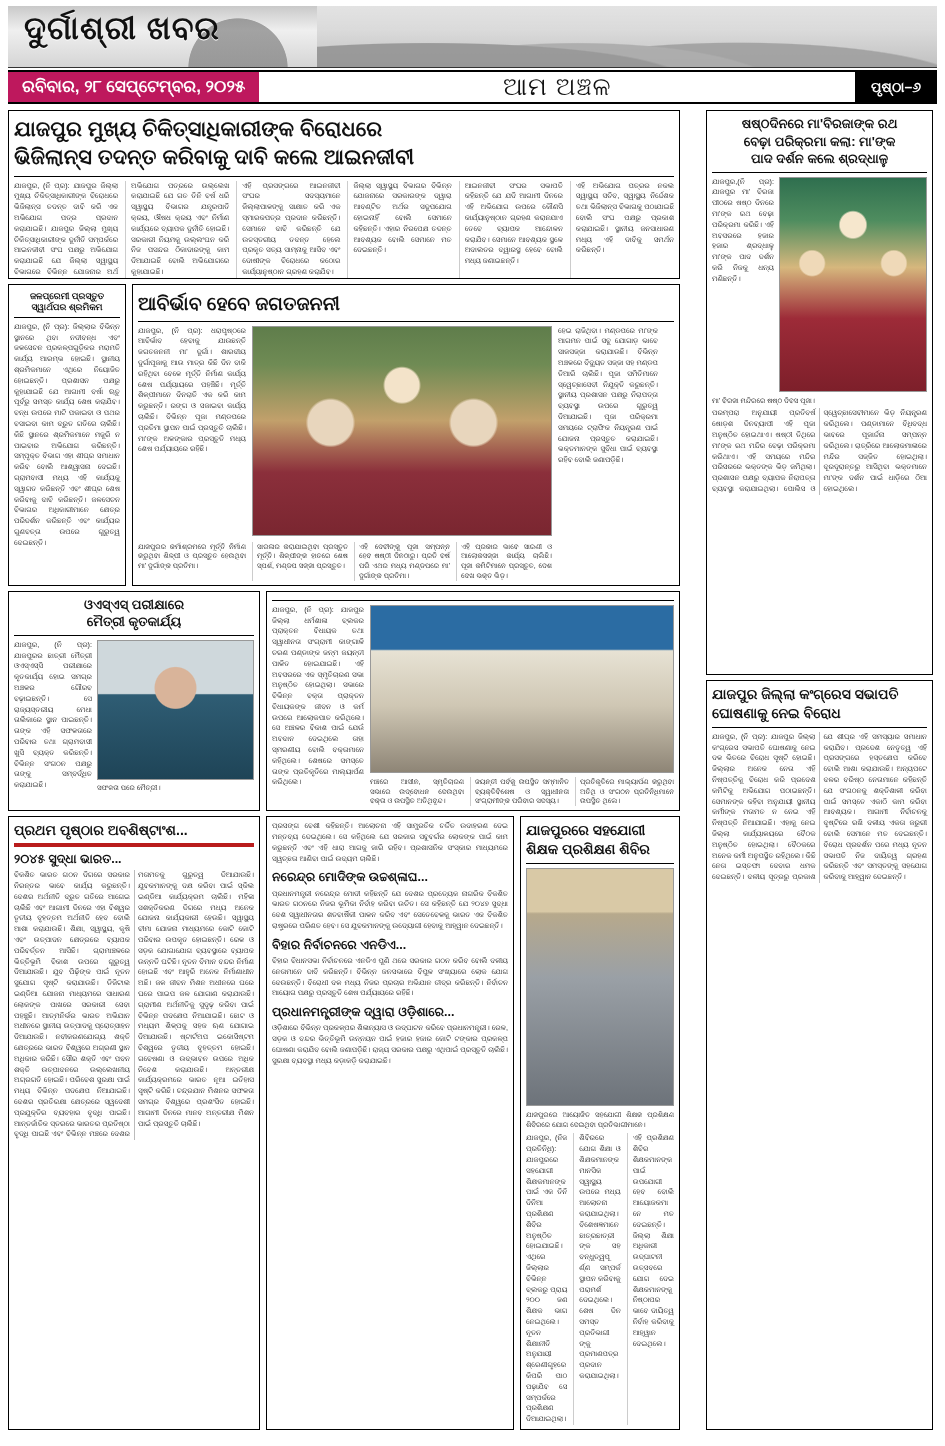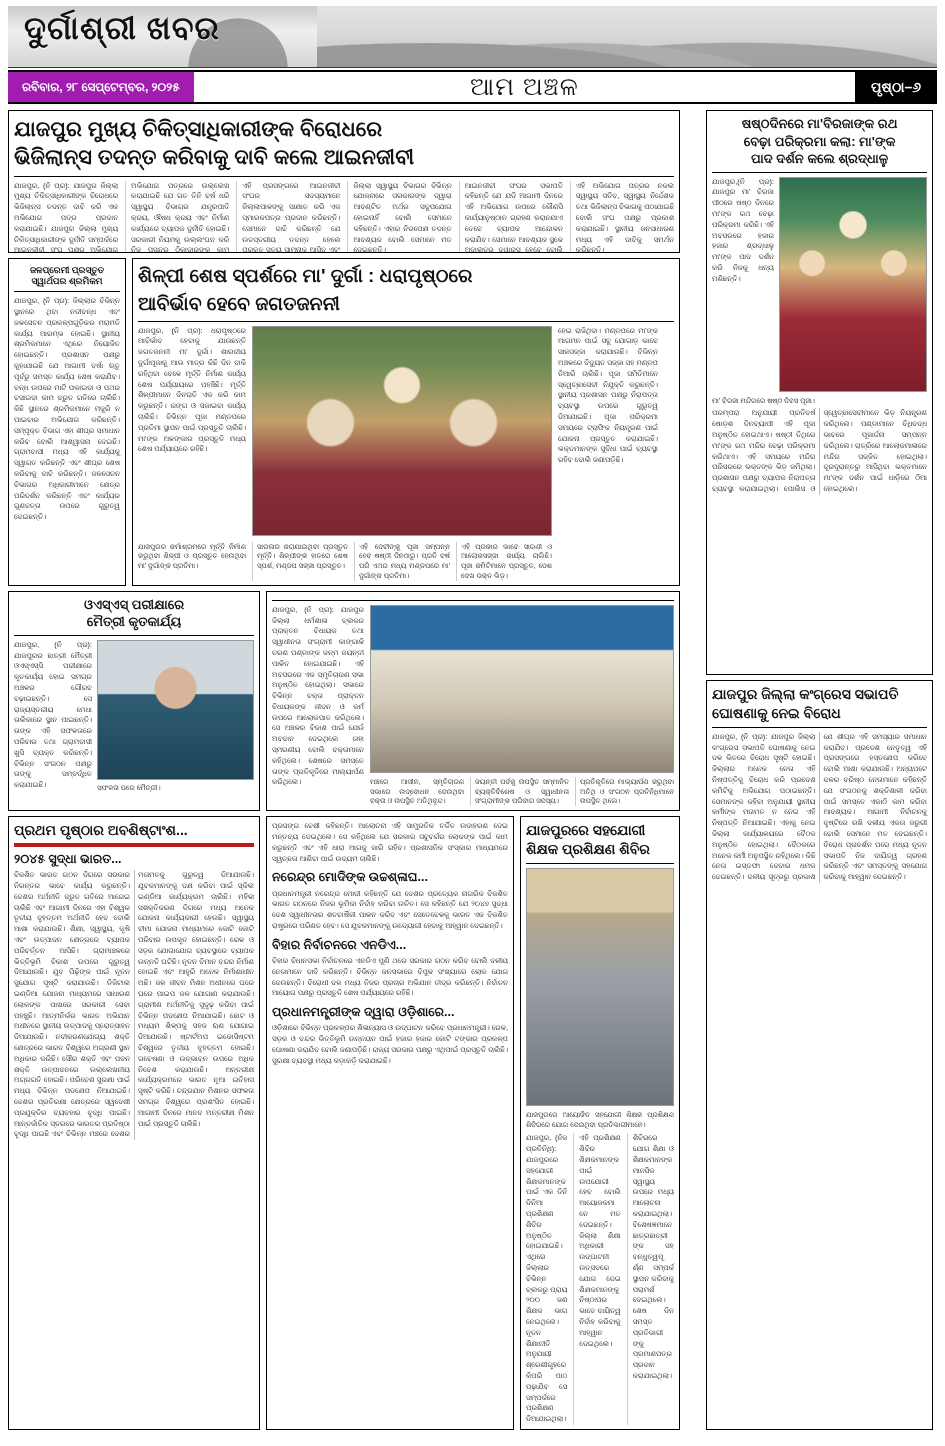--- a/index.html
+++ b/index.html
@@ -46,21 +46,21 @@
     background: radial-gradient(circle at 50% 100%, #6f6f6f 0 60%, transparent 61%);
     opacity:.6;
   }
 
   
   .titlebar {
     display:flex; align-items:stretch; height:34px; margin-top:2px;
     border-top:2px solid #000; border-bottom:2px solid #000;
   }
   .titlebar .dateblock {
-    background:#a21caf; color:#fff; font-size:12px; font-weight:bold;
+    background:#be185d; color:#fff; font-size:17px; font-weight:bold;
     display:flex; align-items:center; padding:0 14px; white-space:nowrap;
   }
   .titlebar .maintitle {
     flex:1; display:flex; align-items:center; justify-content:center;
     font-size:25px; font-weight:normal; letter-spacing:1px;
   }
   .titlebar .pageno {
     background:#000; color:#fff; font-size:14px; font-weight:bold;
     display:flex; align-items:center; padding:0 16px; white-space:nowrap;
   }
@@ -167,21 +167,20 @@
 
       <div class="flexrow" style="height:345px;">
 
         <div class="box" style="width:118px;">
           <div class="mini-title center" style="font-size:9px;">ଜଳପ୍ରେମୀ ପ୍ରସ୍ତୁତ ସ୍ୱାର୍ଥପର ଶ୍ରମିକମ</div>
           <div class="rule"></div>
           <div class="body-txt">ଯାଜପୁର, (ନି ପ୍ର): ଜିଲ୍ଲାର ବିଭିନ୍ନ ସ୍ଥାନରେ ଥିବା ନଦୀବନ୍ଧ ଏବଂ ଜଳସେଚନ ପ୍ରକଳ୍ପଗୁଡ଼ିକର ମରାମତି କାର୍ଯ୍ୟ ଆରମ୍ଭ ହୋଇଛି। ସ୍ଥାନୀୟ ଶ୍ରମିକମାନେ ଏଥିରେ ନିୟୋଜିତ ହୋଇଛନ୍ତି। ପ୍ରଶାସନ ପକ୍ଷରୁ କୁହାଯାଇଛି ଯେ ଆଗାମୀ ବର୍ଷା ଋତୁ ପୂର୍ବରୁ ସମସ୍ତ କାର୍ଯ୍ୟ ଶେଷ କରାଯିବ। ବନ୍ଧ ଉପରେ ମାଟି ପକାଇବା ଓ ପଥର ବସାଇବା କାମ ଦ୍ରୁତ ଗତିରେ ଚାଲିଛି। କିଛି ସ୍ଥାନରେ ଶ୍ରମିକମାନେ ମଜୁରି ନ ପାଇବାର ଅଭିଯୋଗ କରିଛନ୍ତି। ସମ୍ପୃକ୍ତ ବିଭାଗ ଏହା ଶୀଘ୍ର ସମାଧାନ କରିବ ବୋଲି ଆଶ୍ୱାସନା ଦେଇଛି। ଗ୍ରାମବାସୀ ମଧ୍ୟ ଏହି କାର୍ଯ୍ୟକୁ ସ୍ୱାଗତ କରିଛନ୍ତି ଏବଂ ଶୀଘ୍ର ଶେଷ କରିବାକୁ ଦାବି କରିଛନ୍ତି। ଜଳସେଚନ ବିଭାଗର ଅଧିକାରୀମାନେ କ୍ଷେତ୍ର ପରିଦର୍ଶନ କରିଛନ୍ତି ଏବଂ କାର୍ଯ୍ୟର ଗୁଣବତ୍ତା ଉପରେ ଗୁରୁତ୍ୱ ଦେଇଛନ୍ତି।</div>
         </div>
 
         <div class="box" style="flex:1;">
-          <div class="hl hl-lg">ଶିଳ୍ପୀ ଶେଷ ସ୍ପର୍ଶରେ ମା' ଦୁର୍ଗା : ଧରାପୃଷ୍ଠରେ</div>
           <div class="hl hl-lg" style="margin-top:2px;">ଆବିର୍ଭାବ ହେବେ ଜଗତଜନନୀ</div>
           <div class="rule"></div>
 
           <div style="display:flex; gap:6px; height:212px;">
             <div class="body-txt" style="width:108px;">ଯାଜପୁର, (ନି ପ୍ର): ଧରାପୃଷ୍ଠରେ ଆବିର୍ଭାବ ହେବାକୁ ଯାଉଛନ୍ତି ଜଗତଜନନୀ ମା' ଦୁର୍ଗା। ଶାରଦୀୟ ଦୁର୍ଗାପୂଜାକୁ ଆଉ ମାତ୍ର କିଛି ଦିନ ବାକି ରହିଥିବା ବେଳେ ମୂର୍ତ୍ତି ନିର୍ମାଣ କାର୍ଯ୍ୟ ଶେଷ ପର୍ଯ୍ୟାୟରେ ପହଞ୍ଚିଛି। ମୂର୍ତ୍ତି ଶିଳ୍ପୀମାନେ ଦିନରାତି ଏକ କରି କାମ କରୁଛନ୍ତି। ରଙ୍ଗ ଓ ସଜାଇବା କାର୍ଯ୍ୟ ଚାଲିଛି। ବିଭିନ୍ନ ପୂଜା ମଣ୍ଡପରେ ପ୍ରତିମା ସ୍ଥାପନ ପାଇଁ ପ୍ରସ୍ତୁତି ଚାଲିଛି। ମା'ଙ୍କ ଅଳଙ୍କାର ପ୍ରସ୍ତୁତି ମଧ୍ୟ ଶେଷ ପର୍ଯ୍ୟାୟରେ ରହିଛି।</div>
             <div class="photo ph-durga" style="width:300px; height:210px;">
               <div class="ph-label"></div>
             </div>
             <div class="body-txt" style="width:100px;">ହେଇ ରାଜିଥିବା। ମଣ୍ଡପରେ ମା'ଙ୍କ ଆଗମନ ପାଇଁ ସବୁ ଯୋଗାଡ଼ ଭାବେ ସାଜସଜ୍ଜା କରାଯାଉଛି। ବିଭିନ୍ନ ଅଞ୍ଚଳରେ ବିଦ୍ୟୁତ ସଜ୍ଜା ସହ ମଣ୍ଡପ ତିଆରି ଚାଲିଛି। ପୂଜା ସମିତିମାନେ ସ୍ୱେଚ୍ଛାସେବୀ ନିଯୁକ୍ତି କରୁଛନ୍ତି। ସ୍ଥାନୀୟ ପ୍ରଶାସନ ପକ୍ଷରୁ ନିରାପତ୍ତା ବ୍ୟବସ୍ଥା ଉପରେ ଗୁରୁତ୍ୱ ଦିଆଯାଇଛି। ପୂଜା ପରିକ୍ରମା ସମୟରେ ଟ୍ରାଫିକ ନିୟନ୍ତ୍ରଣ ପାଇଁ ଯୋଜନା ପ୍ରସ୍ତୁତ କରାଯାଇଛି। ଭକ୍ତମାନଙ୍କ ସୁବିଧା ପାଇଁ ବ୍ୟବସ୍ଥା ରହିବ ବୋଲି ଜଣାପଡ଼ିଛି।</div>
           </div>
@@ -244,22 +243,22 @@
           <div class="body-txt">ଓଡ଼ିଶାରେ ବିଭିନ୍ନ ପ୍ରକଳ୍ପର ଶିଳାନ୍ୟାସ ଓ ଉଦ୍‌ଘାଟନ କରିବେ ପ୍ରଧାନମନ୍ତ୍ରୀ। ରେଳ, ସଡ଼କ ଓ ବନ୍ଦର ଭିତ୍ତିଭୂମି ଉନ୍ନୟନ ପାଇଁ ହଜାର ହଜାର କୋଟି ଟଙ୍କାର ପ୍ରକଳ୍ପ ଘୋଷଣା କରାଯିବ ବୋଲି ଜଣାପଡ଼ିଛି। ରାଜ୍ୟ ସରକାର ପକ୍ଷରୁ ଏଥିପାଇଁ ପ୍ରସ୍ତୁତି ଚାଲିଛି। ସୁରକ୍ଷା ବ୍ୟବସ୍ଥା ମଧ୍ୟ କଡ଼ାକଡ଼ି କରାଯାଇଛି।</div>
         </div>
 
         <div class="box" style="flex:1;">
           <div class="hl hl-sm">ଯାଜପୁରରେ ସହଯୋଗୀ ଶିକ୍ଷକ ପ୍ରଶିକ୍ଷଣ ଶିବିର</div>
           <div class="rule"></div>
           <div class="photo ph-training" style="width:100%; height:238px;"></div>
           <div class="cap" style="margin:4px 0 4px;">ଯାଜପୁରରେ ଆୟୋଜିତ ସହଯୋଗୀ ଶିକ୍ଷକ ପ୍ରଶିକ୍ଷଣ ଶିବିରରେ ଯୋଗ ଦେଇଥିବା ପ୍ରତିଭାଗୀମାନେ।</div>
           <div style="display:flex; gap:6px;">
             <div class="body-txt" style="flex:1;">ଯାଜପୁର, (ନିଜ ପ୍ରତିନିଧି): ଯାଜପୁରରେ ସହଯୋଗୀ ଶିକ୍ଷକମାନଙ୍କ ପାଇଁ ଏକ ତିନି ଦିନିଆ ପ୍ରଶିକ୍ଷଣ ଶିବିର ଅନୁଷ୍ଠିତ ହୋଇଯାଇଛି। ଏଥିରେ ଜିଲ୍ଲାର ବିଭିନ୍ନ ବ୍ଲକରୁ ପ୍ରାୟ ୨୦୦ ଜଣ ଶିକ୍ଷକ ଭାଗ ନେଇଥିଲେ। ନୂତନ ଶିକ୍ଷାନୀତି ଅନୁଯାୟୀ ଶ୍ରେଣୀଗୃହରେ କିପରି ପାଠ ପଢ଼ାଯିବ ସେ ସମ୍ପର୍କରେ ପ୍ରଶିକ୍ଷଣ ଦିଆଯାଇଥିଲା।</div>
+            <div class="body-txt" style="flex:1; border-left:1px solid #ccc; padding-left:5px;">ଶିବିରରେ ଯୋଗ ଶିକ୍ଷା ଓ ଶିକ୍ଷକମାନଙ୍କ ମାନସିକ ସ୍ୱାସ୍ଥ୍ୟ ଉପରେ ମଧ୍ୟ ଆଲୋଚନା କରାଯାଇଥିଲା। ବିଶେଷଜ୍ଞମାନେ ଛାତ୍ରଛାତ୍ରୀଙ୍କ ସହ ବନ୍ଧୁତ୍ୱପୂର୍ଣ୍ଣ ସମ୍ପର୍କ ସ୍ଥାପନ କରିବାକୁ ପରାମର୍ଶ ଦେଇଥିଲେ। ଶେଷ ଦିନ ସମସ୍ତ ପ୍ରତିଭାଗୀଙ୍କୁ ପ୍ରମାଣପତ୍ର ପ୍ରଦାନ କରାଯାଇଥିଲା।</div>
             <div class="body-txt" style="flex:1; border-left:1px solid #ccc; padding-left:5px;">ଏହି ପ୍ରଶିକ୍ଷଣ ଶିବିର ଶିକ୍ଷକମାନଙ୍କ ପାଇଁ ଉପଯୋଗୀ ହେବ ବୋଲି ଆୟୋଜକମାନେ ମତ ଦେଇଛନ୍ତି। ଜିଲ୍ଲା ଶିକ୍ଷା ଅଧିକାରୀ ଉଦ୍‌ଘାଟନୀ ଉତ୍ସବରେ ଯୋଗ ଦେଇ ଶିକ୍ଷକମାନଙ୍କୁ ନିଷ୍ଠାପର ଭାବେ ଦାୟିତ୍ୱ ନିର୍ବାହ କରିବାକୁ ଆହ୍ୱାନ ଦେଇଥିଲେ।</div>
-            <div class="body-txt" style="flex:1; border-left:1px solid #ccc; padding-left:5px;">ଶିବିରରେ ଯୋଗ ଶିକ୍ଷା ଓ ଶିକ୍ଷକମାନଙ୍କ ମାନସିକ ସ୍ୱାସ୍ଥ୍ୟ ଉପରେ ମଧ୍ୟ ଆଲୋଚନା କରାଯାଇଥିଲା। ବିଶେଷଜ୍ଞମାନେ ଛାତ୍ରଛାତ୍ରୀଙ୍କ ସହ ବନ୍ଧୁତ୍ୱପୂର୍ଣ୍ଣ ସମ୍ପର୍କ ସ୍ଥାପନ କରିବାକୁ ପରାମର୍ଶ ଦେଇଥିଲେ। ଶେଷ ଦିନ ସମସ୍ତ ପ୍ରତିଭାଗୀଙ୍କୁ ପ୍ରମାଣପତ୍ର ପ୍ରଦାନ କରାଯାଇଥିଲା।</div>
           </div>
         </div>
       </div>
     </div>
 
     <div class="col-right">
 
       <div class="box" style="height:565px;">
         <div class="tiny-head">ଷଷ୍ଠଦିନରେ ମା'ବିରଜାଙ୍କ ରଥ</div>
         <div class="tiny-head">ବେଢ଼ା ପରିକ୍ରମା କଲା: ମା'ଙ୍କ</div>

